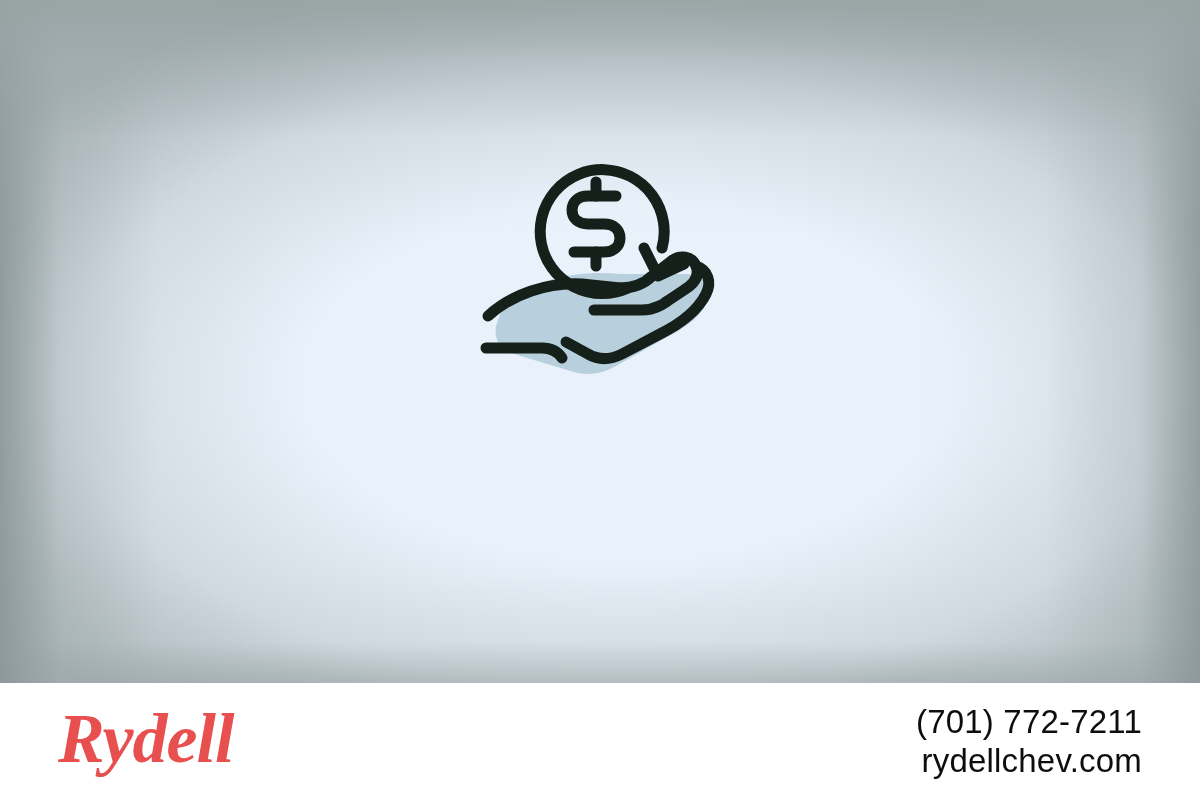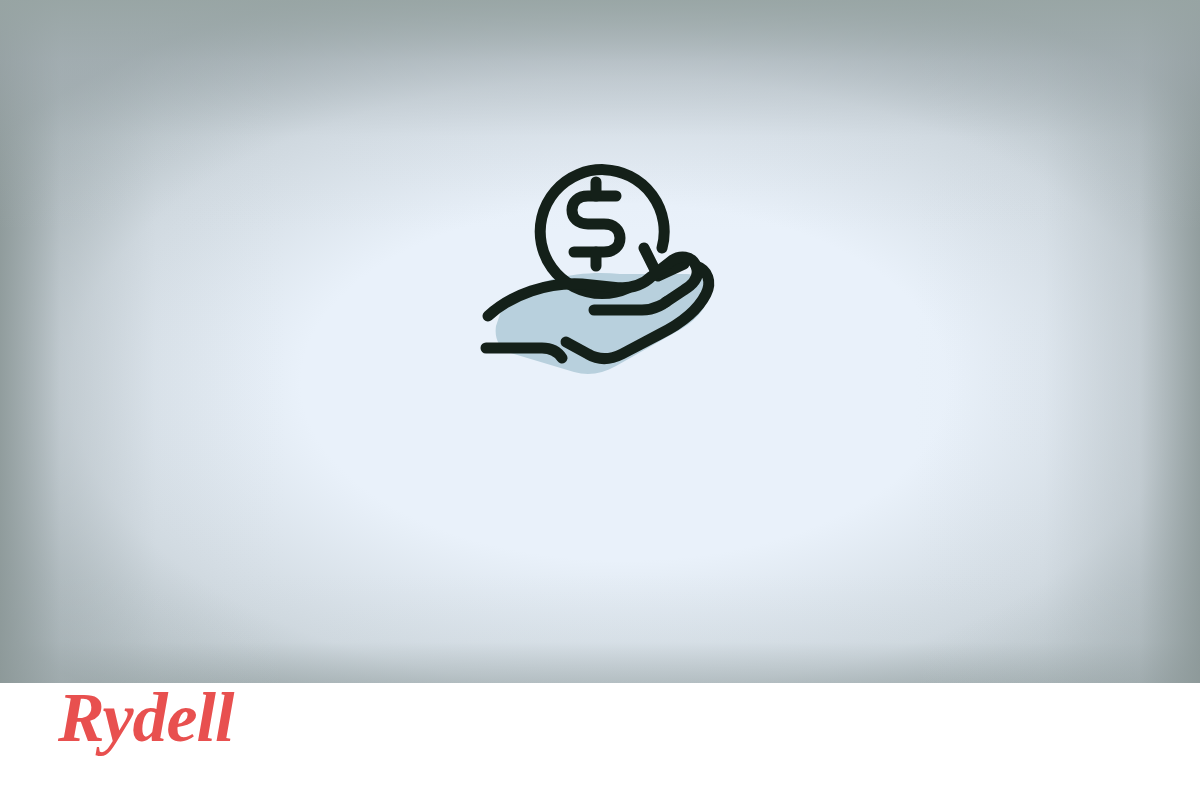--- a/index.html
+++ b/index.html
@@ -101,21 +101,21 @@
 
   
   .footer {
     position: absolute;
     left: 0;
     top: 683px;
     width: 1200px;
     height: 117px;
     background: #ffffff;
     display: flex;
-    align-items: flex-start;
+    align-items: center;
     justify-content: space-between;
   }
   .brand-logo {
     margin-left: 58px;
     color: #e8504f;
     font-family: "Liberation Serif", "DejaVu Serif", serif;
     font-style: italic;
     font-weight: 700;
     font-size: 70px;
     line-height: 1;
@@ -208,15 +208,19 @@
 
         <path d="M 16 196 L 72 196
                  C 82 196, 88 200, 92 206" fill="none" stroke="#142019" stroke-width="11" stroke-linecap="round" stroke-linejoin="round"></path>
       </svg>
     </div>
 
   </div>
 
   <div class="footer">
     <div class="brand-logo">Rydell</div>
+    <div class="contact">
+      <div class="contact-phone">(701) 772-7211</div>
+      <div class="contact-web">rydellchev.com</div>
+    </div>
   </div>
 
 </div>
 
 </body></html>

